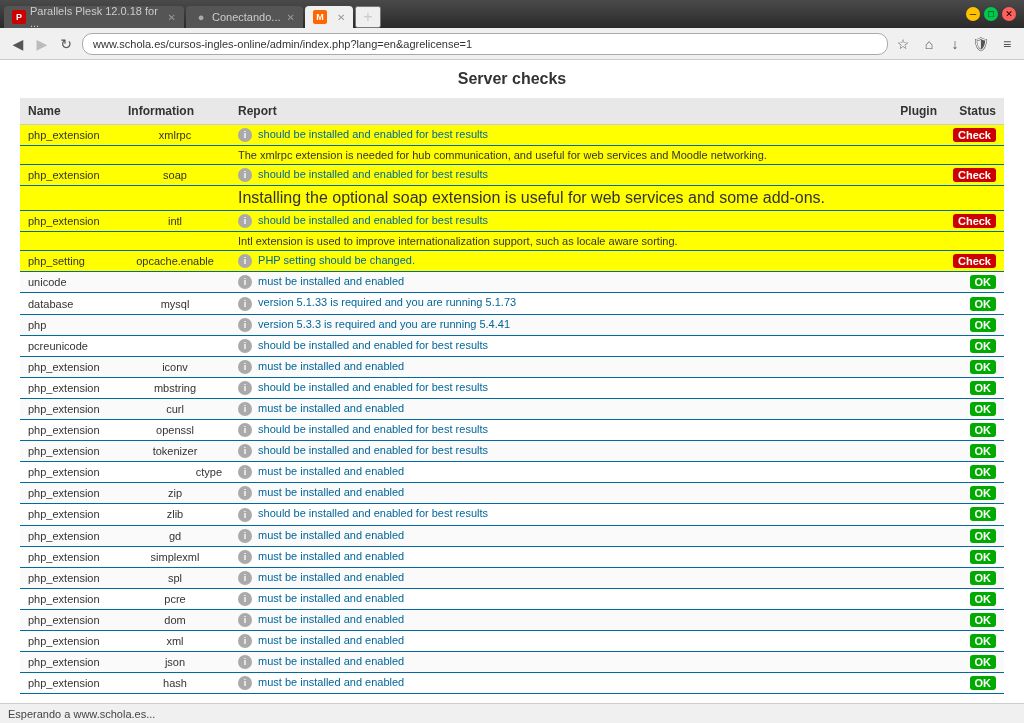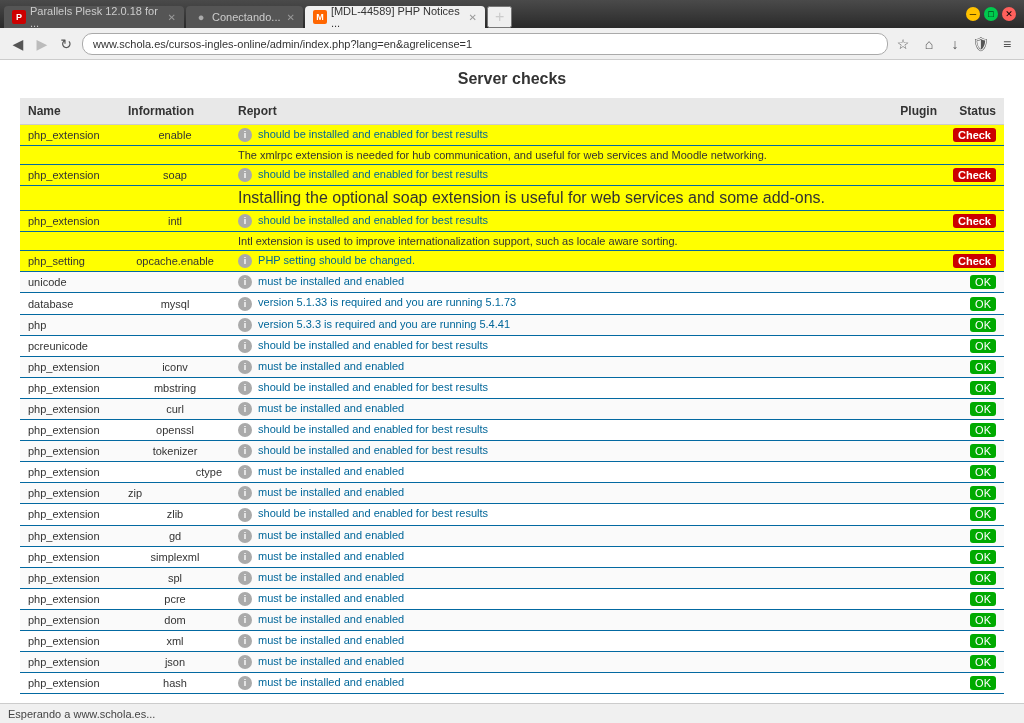--- a/index.html
+++ b/index.html
@@ -230,21 +230,21 @@
       font-size: 11px;
       text-align: center;
     }
 
     .status-ok {
       background: #00aa00;
       color: white;
       padding: 1px 5px;
       border-radius: 3px;
       font-size: 11px;
-      font-weight: normal;
+      font-weight: bold;
     }
 
     .status-check {
       background: #cc0000;
       color: white;
       padding: 1px 5px;
       border-radius: 3px;
       font-size: 11px;
       font-weight: bold;
     }
@@ -284,21 +284,20 @@
         <span>Parallels Plesk 12.0.18 for ...</span>
         <span class="tab-close">✕</span>
       </div>
       <div class="tab">
         <span class="tab-icon" style="color:#aaa;font-size:11px;display:flex;align-items:center;justify-content:center;">●</span>
         <span>Conectando...</span>
         <span class="tab-close">✕</span>
       </div>
       <div class="tab active">
         <span class="tab-icon" style="background:#f60;color:white;font-size:9px;font-weight:bold;border-radius:2px;display:flex;align-items:center;justify-content:center;">M</span>
-        <span>[MDL-44589] PHP Notices ...</span>
         <span class="tab-close">✕</span>
       </div>
       <button class="new-tab-btn">+</button>
     </div>
     <div class="window-controls">
       <button class="wc-btn wc-minimize">─</button>
       <button class="wc-btn wc-restore">□</button>
       <button class="wc-btn wc-close">✕</button>
     </div>
   </div>
@@ -327,21 +326,21 @@
           <th class="col-name">Name</th>
           <th class="col-info">Information</th>
           <th class="col-report">Report</th>
           <th class="col-plugin right">Plugin</th>
           <th class="col-status right">Status</th>
         </tr>
       </thead>
       <tbody id="table-body">
       <tr class="yellow-row">
       <td>php_extension</td>
-      <td style="text-align:center">enable</td>
+      <td style="text-align:center">xmlrpc</td>
       <td>
         <span class="info-icon">i</span>
         <a class="info-link" href="#">should be installed and enabled for best results</a>
       </td>
       <td style="text-align:right"></td>
       <td style="text-align:right"><span class="status-check">Check</span></td>
     </tr>
           <tr class="yellow-row">
       <td></td>
       <td></td>
@@ -482,21 +481,21 @@
       <td style="text-align:right">ctype</td>
       <td>
         <span class="info-icon">i</span>
         <a class="info-link" href="#">must be installed and enabled</a>
       </td>
       <td style="text-align:right"></td>
       <td style="text-align:right"><span class="status-ok">OK</span></td>
     </tr>
           <tr>
       <td>php_extension</td>
-      <td style="">zip</td>
+      <td style="text-align:center">zip</td>
       <td>
         <span class="info-icon">i</span>
         <a class="info-link" href="#">must be installed and enabled</a>
       </td>
       <td style="text-align:right"></td>
       <td style="text-align:right"><span class="status-ok">OK</span></td>
     </tr>
           <tr>
       <td>php_extension</td>
       <td style="text-align:center">zlib</td>

